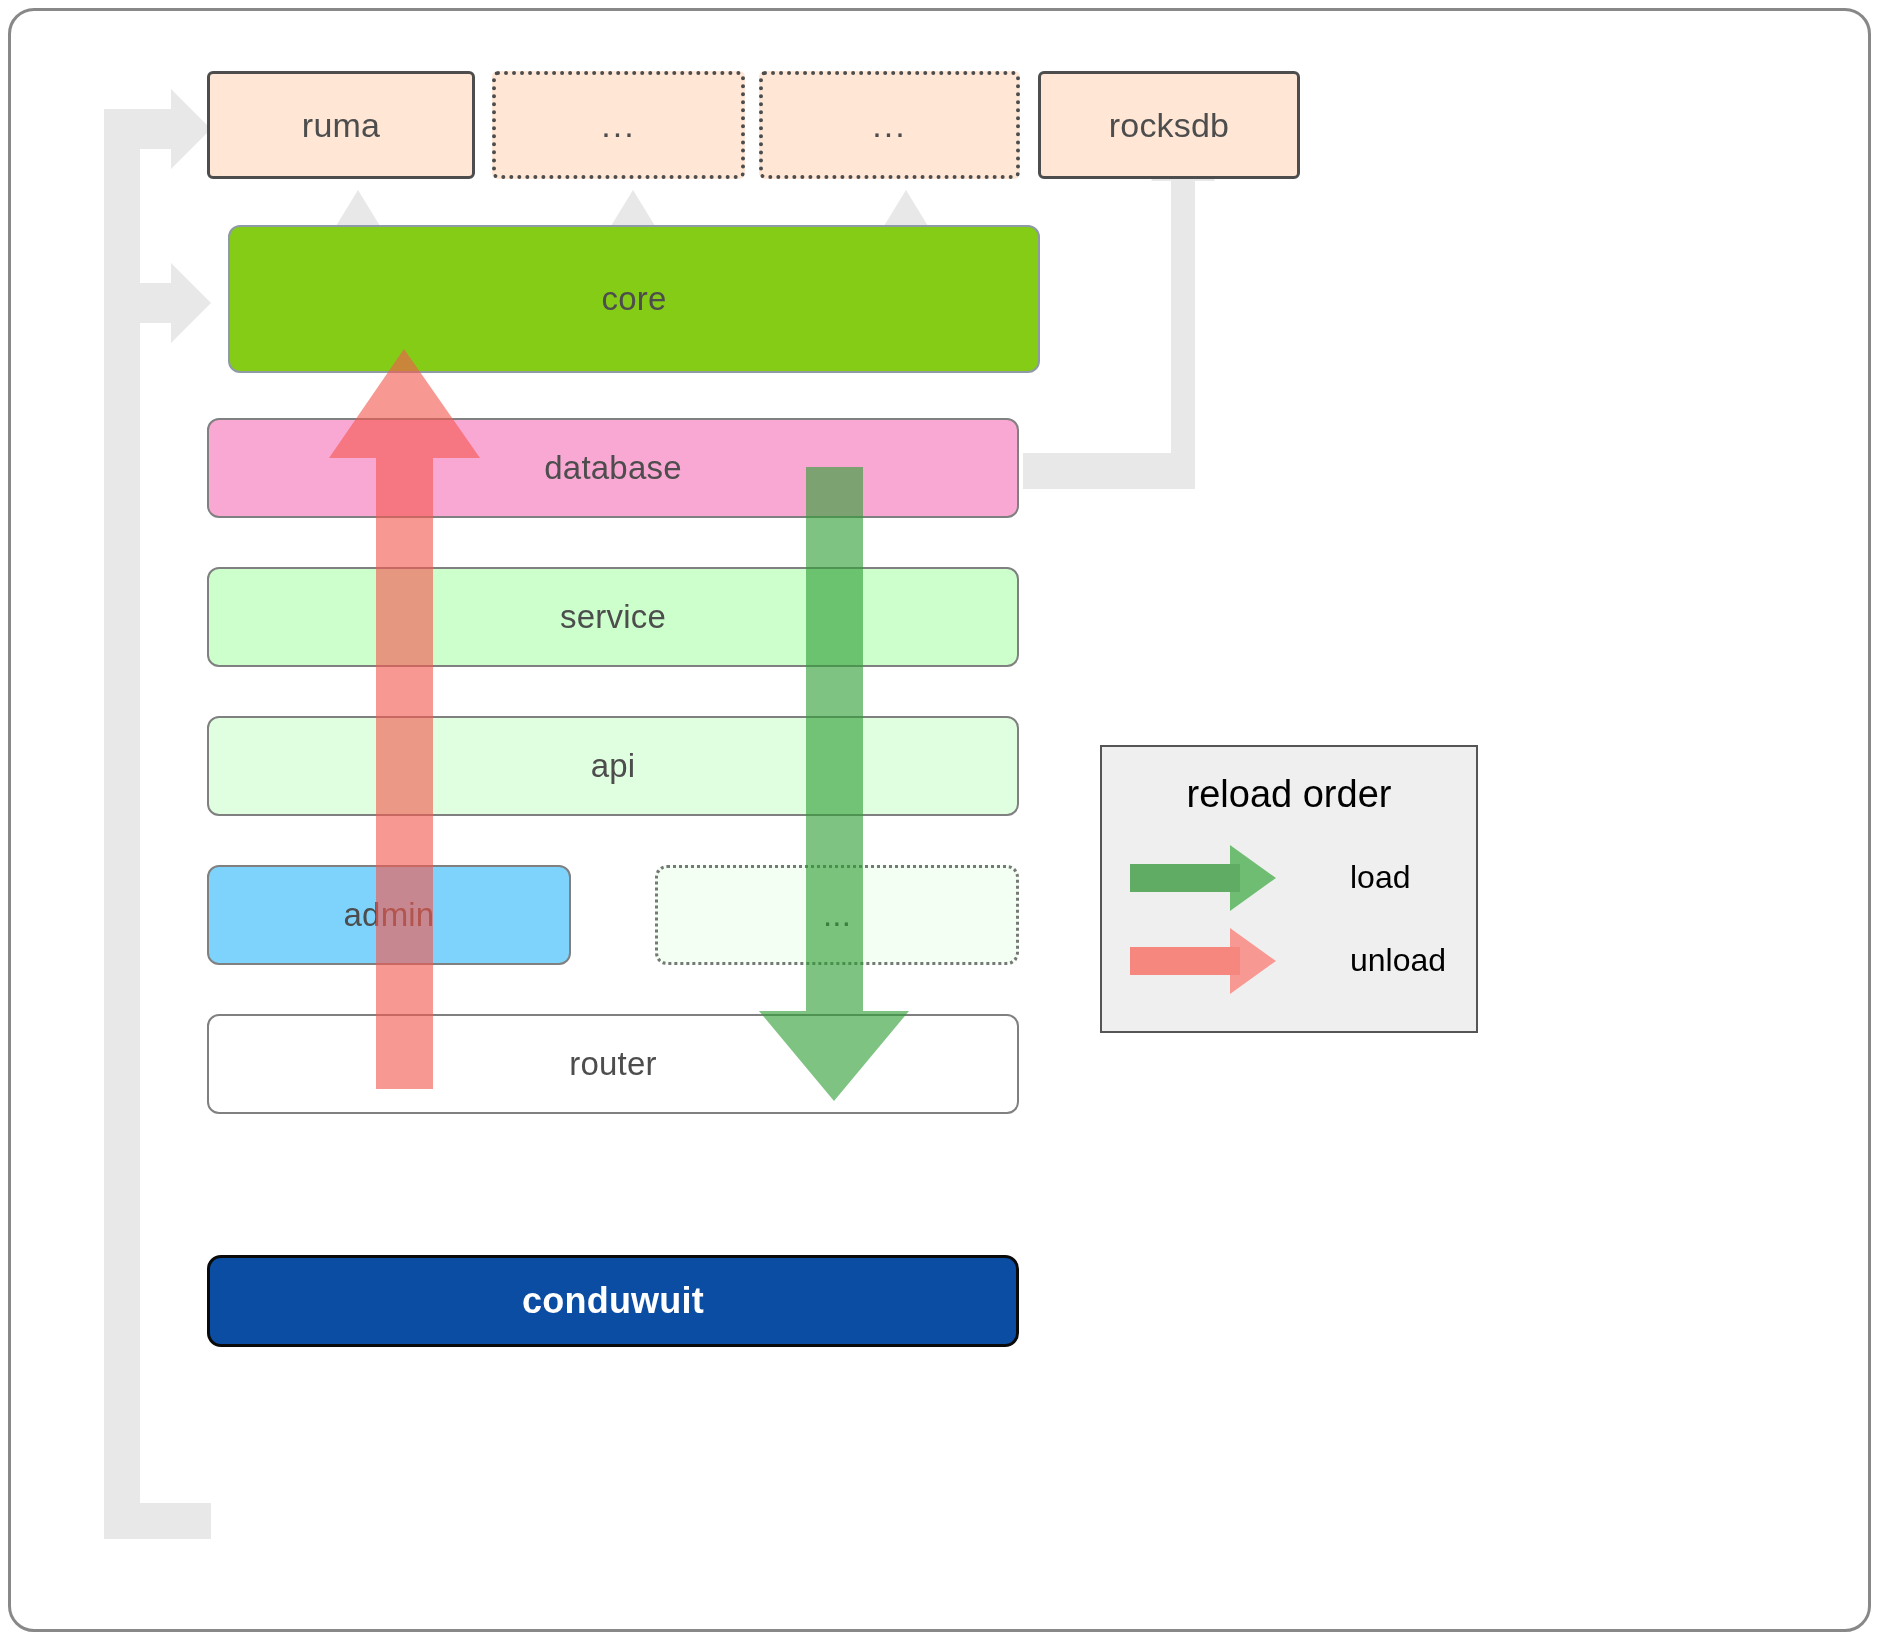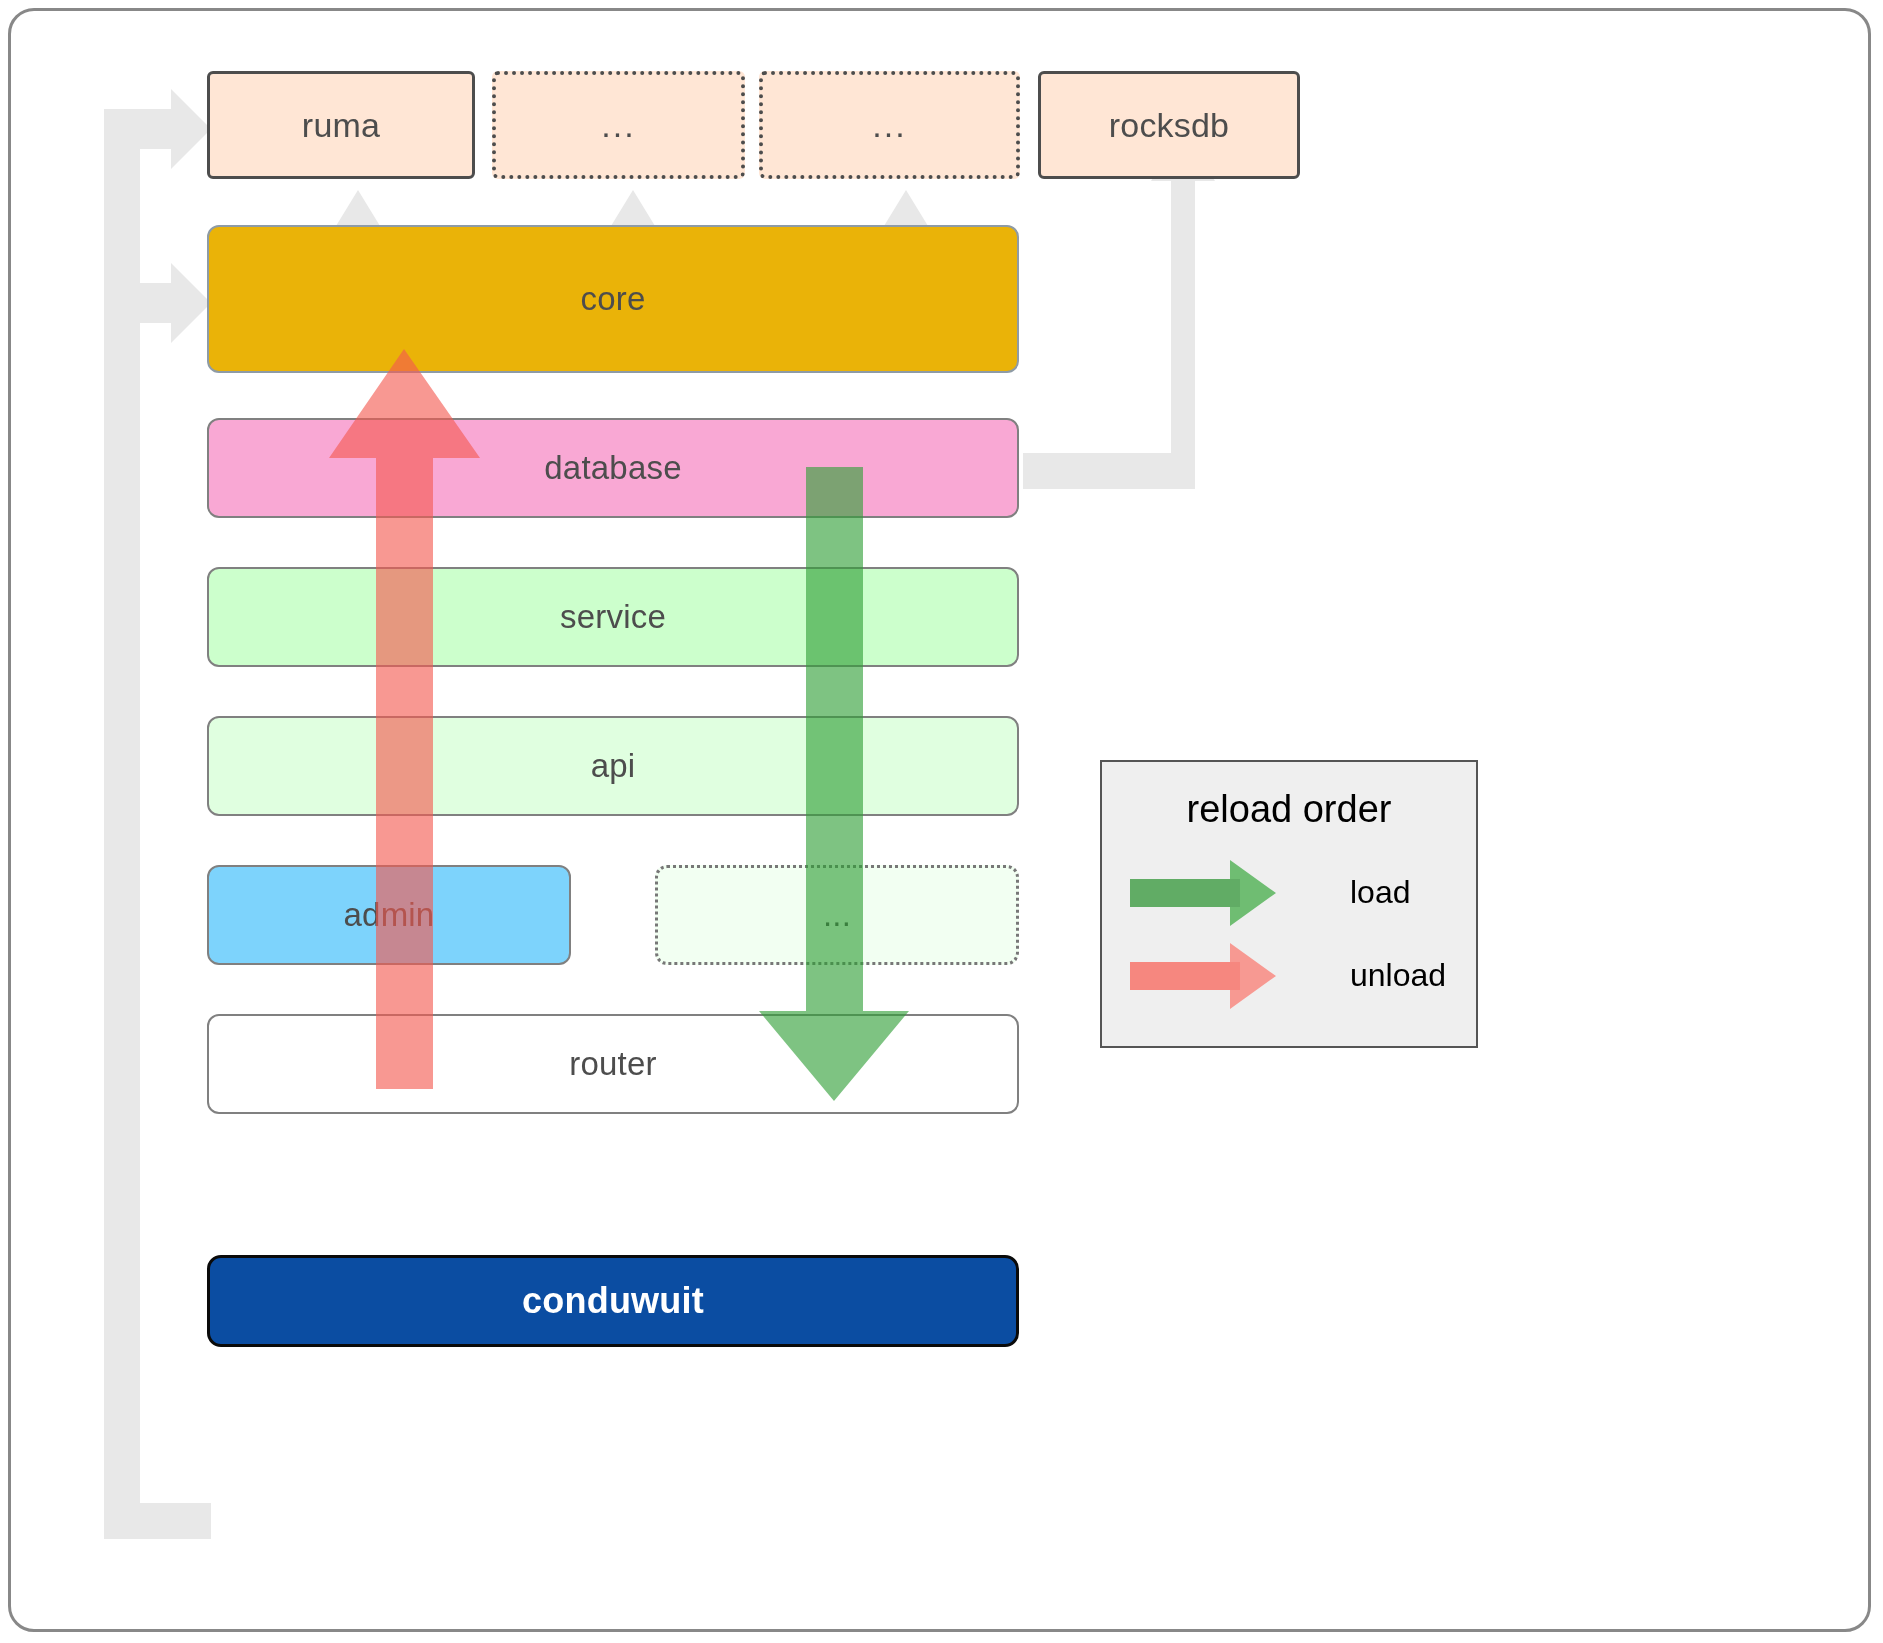--- a/index.html
+++ b/index.html
@@ -32,21 +32,21 @@
     border-radius:6px;
     font-size:34px;
   }
   .dep.dotted{ border-style:dotted; border-width:4px; }
   .dep .dots{ font-size:34px; letter-spacing:2px; line-height:.6; }
 
   .lay{
     border:2px solid #808080;
     border-radius:12px;
   }
-  .lay.core{ background:#eab308; border-color:#8e9ba6; }
+  .lay.core{ background:#84cc16; border-color:#8e9ba6;margin-left:21px; }
   .lay.database{ background:#f9a8d4; }
   .lay.service{ background:#ccffcc; }
   .lay.api{ background:#e0ffe0;text-align:center; }
   .lay.admin{ background:#7dd3fc; }
   .lay.etc{ background:#f2fff2; border-style:dotted; border-width:3px; border-color:#777; }
   .lay.router{ background:#ffffff; }
 
   .app{
     background:#0b4da2;
     border:3px solid #0a0a0a;
@@ -154,21 +154,21 @@
 
     <g opacity="0.62">
       <path d="M 365 1078 L 365 447 L 318 447 L 393 338 L 469 447 L 422 447 L 422 1078 Z" fill="#f4584f"></path>
     </g>
 
     <g opacity="0.62">
       <path d="M 795 456 L 852 456 L 852 1000 L 898 1000 L 823 1090 L 748 1000 L 795 1000 Z" fill="#2f9e35"></path>
     </g>
   </svg>
 
-  <div class="legend" style="left:1089px;top:749px;width:378px;height:288px;">
+  <div class="legend" style="left:1089px;top:734px;width:378px;height:288px;">
     <div class="legend-title">reload order</div>
 
     <svg width="378" height="288" style="position:absolute;left:0;top:0;">
 
       <g opacity="0.78">
         <path d="M 28 117 L 128 117 L 128 98 L 174 131 L 128 164 L 128 145 L 28 145 Z" fill="#4caf50"></path>
         <rect x="28" y="117" width="110" height="28" fill="#3a9a3f"></rect>
       </g>
 
       <g opacity="0.78">

